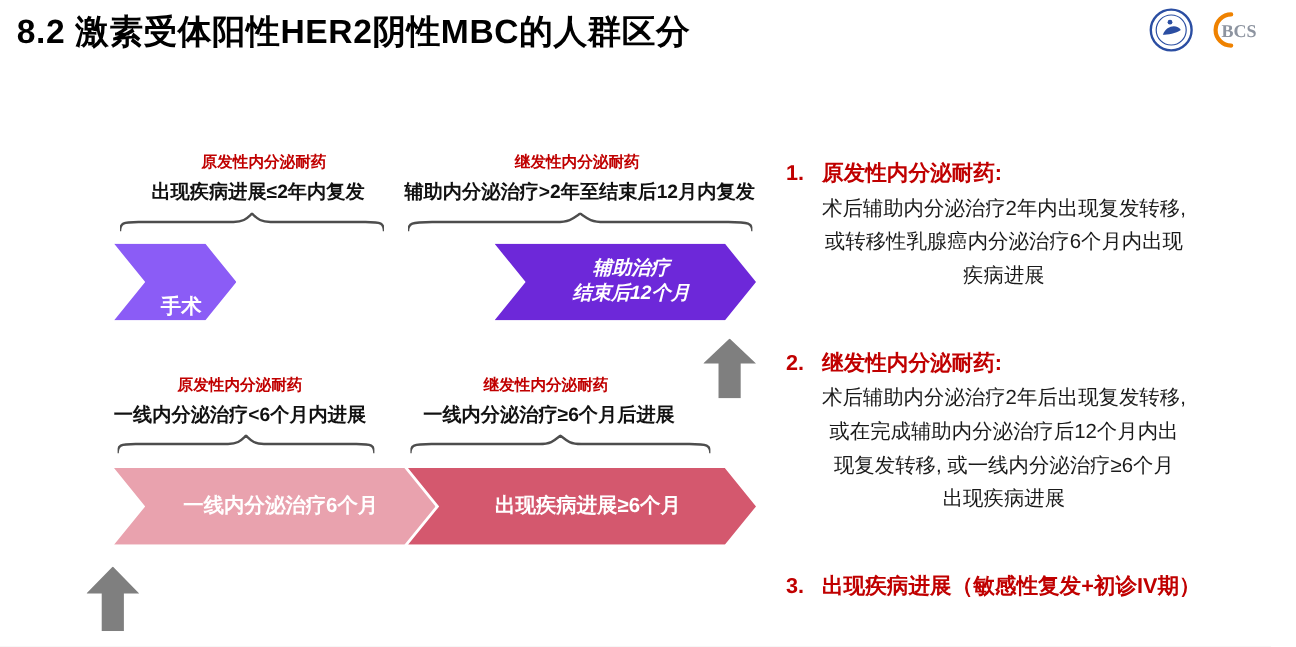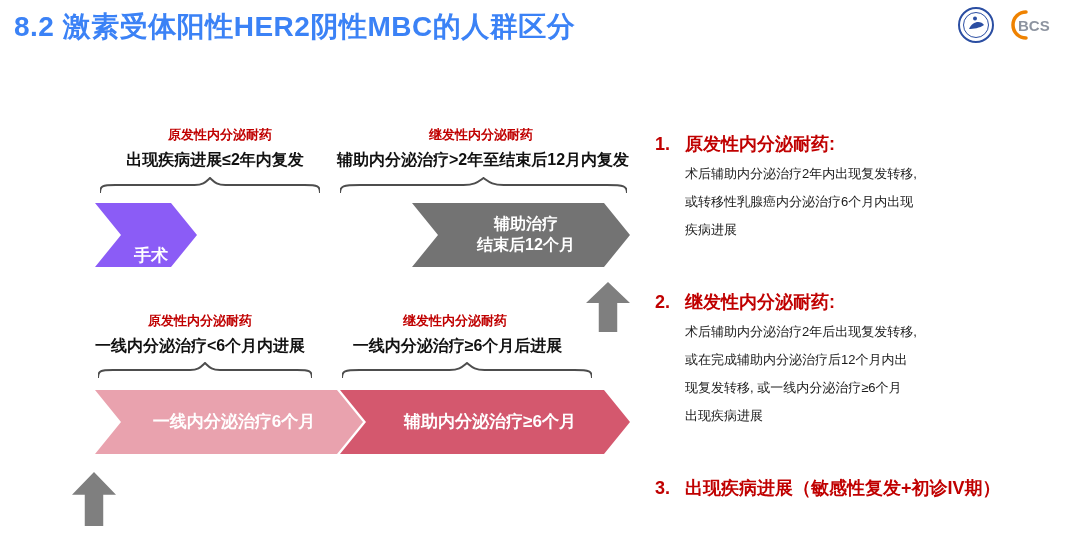--- a/index.html
+++ b/index.html
@@ -3,23 +3,23 @@
 <meta charset="utf-8">
 <style>
   html,body{margin:0;padding:0;background:#e9e9e9;}
   .slide{
     position:relative;width:1080px;height:539px;background:#ffffff;overflow:hidden;
     font-family:"Liberation Sans","DejaVu Sans",sans-serif;color:#111;
   }
   
   .title{
     position:absolute;left:14px;top:8px;font-size:28px;font-weight:800;
-    color:#3b82f6;letter-spacing:0.5px;white-space:nowrap;
+    color:#000000;letter-spacing:0.5px;white-space:nowrap;
   }
-  .logos{position:absolute;right:10px;top:6px;display:flex;align-items:center;gap:9px;}
+  .logos{position:absolute;right:10px;top:6px;display:flex;align-items:center;gap:9px;font-family:Liberation Serif, serif;}
   
   .red-label{position:absolute;color:#c00000;font-weight:bold;font-size:13px;text-align:center;white-space:nowrap;}
   .black-label{position:absolute;color:#111;font-weight:bold;font-size:16px;text-align:center;white-space:nowrap;}
   
   .brace{position:absolute;height:16px;}
   .brace svg{display:block;width:100%;height:100%;}
   
   .chev{
     position:absolute;height:64px;display:flex;align-items:center;justify-content:center;
     color:#fff;font-weight:bold;font-size:17px;text-align:center;
@@ -31,21 +31,21 @@
   
   .up-arrow{
     position:absolute;
     clip-path:polygon(50% 0, 100% 42%, 71% 42%, 71% 100%, 29% 100%, 29% 42%, 0 42%);
   }
   
   .right-panel{position:absolute;left:655px;top:130px;width:420px;}
   .rp-item{display:flex;gap:8px;margin-bottom:44px;}
   .rp-num{color:#c00000;font-weight:bold;font-size:18px;width:22px;flex:0 0 auto;line-height:28px;}
   .rp-head{color:#c00000;font-weight:bold;font-size:18px;line-height:28px;margin-bottom:2px;}
-  .rp-body{color:#1a1a1a;font-size:13px;line-height:28px;white-space:pre-line;}
+  .rp-body{color:#1a1a1a;font-size:17px;line-height:28px;white-space:pre-line;text-align:center;}
 </style>
 </head>
 <body>
 
 <div class="slide">
 
   <div class="title">8.2 激素受体阳性HER2阴性MBC的人群区分</div>
 
   <div class="logos">
     <svg width="38" height="38" viewBox="0 0 38 38">
@@ -73,21 +73,21 @@
   </div>
   <div class="brace" style="left:340px;top:177px;width:287px;">
     <svg viewBox="0 0 100 16" preserveAspectRatio="none">
       <path d="M0,16 C0,9 1,8 7,8 L43,8 C47,8 48,5 50,1 C52,5 53,8 57,8 L93,8 C99,8 100,9 100,16" fill="none" stroke="#4d4d4d" stroke-width="2" vector-effect="non-scaling-stroke"></path>
     </svg>
   </div>
 
   <div class="chev" style="left: 95px; top: 203px; width: 102px; background: #8b5cf6; align-items: flex-end;">
     <span class="chev-label">手术</span>
   </div>
-  <div class="chev" style="left: 412px; top: 203px; width: 218px; background: #737373;">
+  <div class="chev" style="left: 412px; top: 203px; width: 218px; background: #6d28d9; font-style: italic;">
     <span class="chev-label small">辅助治疗
 结束后12个月</span>
   </div>
 
   <div class="up-arrow" style="left: 586px; top: 282px; width: 44px; height: 50px; background: rgb(127, 127, 127);"></div>
 
   <div class="red-label" style="left:105px;top:312px;width:190px;">原发性内分泌耐药</div>
   <div class="black-label" style="left:90px;top:336px;width:220px;">一线内分泌治疗&lt;6个月内进展</div>
 
   <div class="red-label" style="left:360px;top:312px;width:190px;">继发性内分泌耐药</div>
@@ -101,21 +101,21 @@
   <div class="brace" style="left:342px;top:362px;width:250px;">
     <svg viewBox="0 0 100 16" preserveAspectRatio="none">
       <path d="M0,16 C0,9 1,8 7,8 L43,8 C47,8 48,5 50,1 C52,5 53,8 57,8 L93,8 C99,8 100,9 100,16" fill="none" stroke="#4d4d4d" stroke-width="2" vector-effect="non-scaling-stroke"></path>
     </svg>
   </div>
 
   <div class="chev" style="left: 95px; top: 390px; width: 268px; background: rgb(233, 162, 174); align-items: center;">
     <span class="chev-label">一线内分泌治疗6个月</span>
   </div>
   <div class="chev" style="left: 340px; top: 390px; width: 290px; background: rgb(212, 88, 110);">
-    <span class="chev-label">辅助内分泌治疗≥6个月</span>
+    <span class="chev-label">出现疾病进展≥6个月</span>
   </div>
 
   <div class="up-arrow" style="left: 72px; top: 472px; width: 44px; height: 54px; background: rgb(127, 127, 127);"></div>
 
   <div class="right-panel">
 
     <div class="rp-item">
       <div class="rp-num">1.</div>
       <div>
         <div class="rp-head">原发性内分泌耐药:</div>

